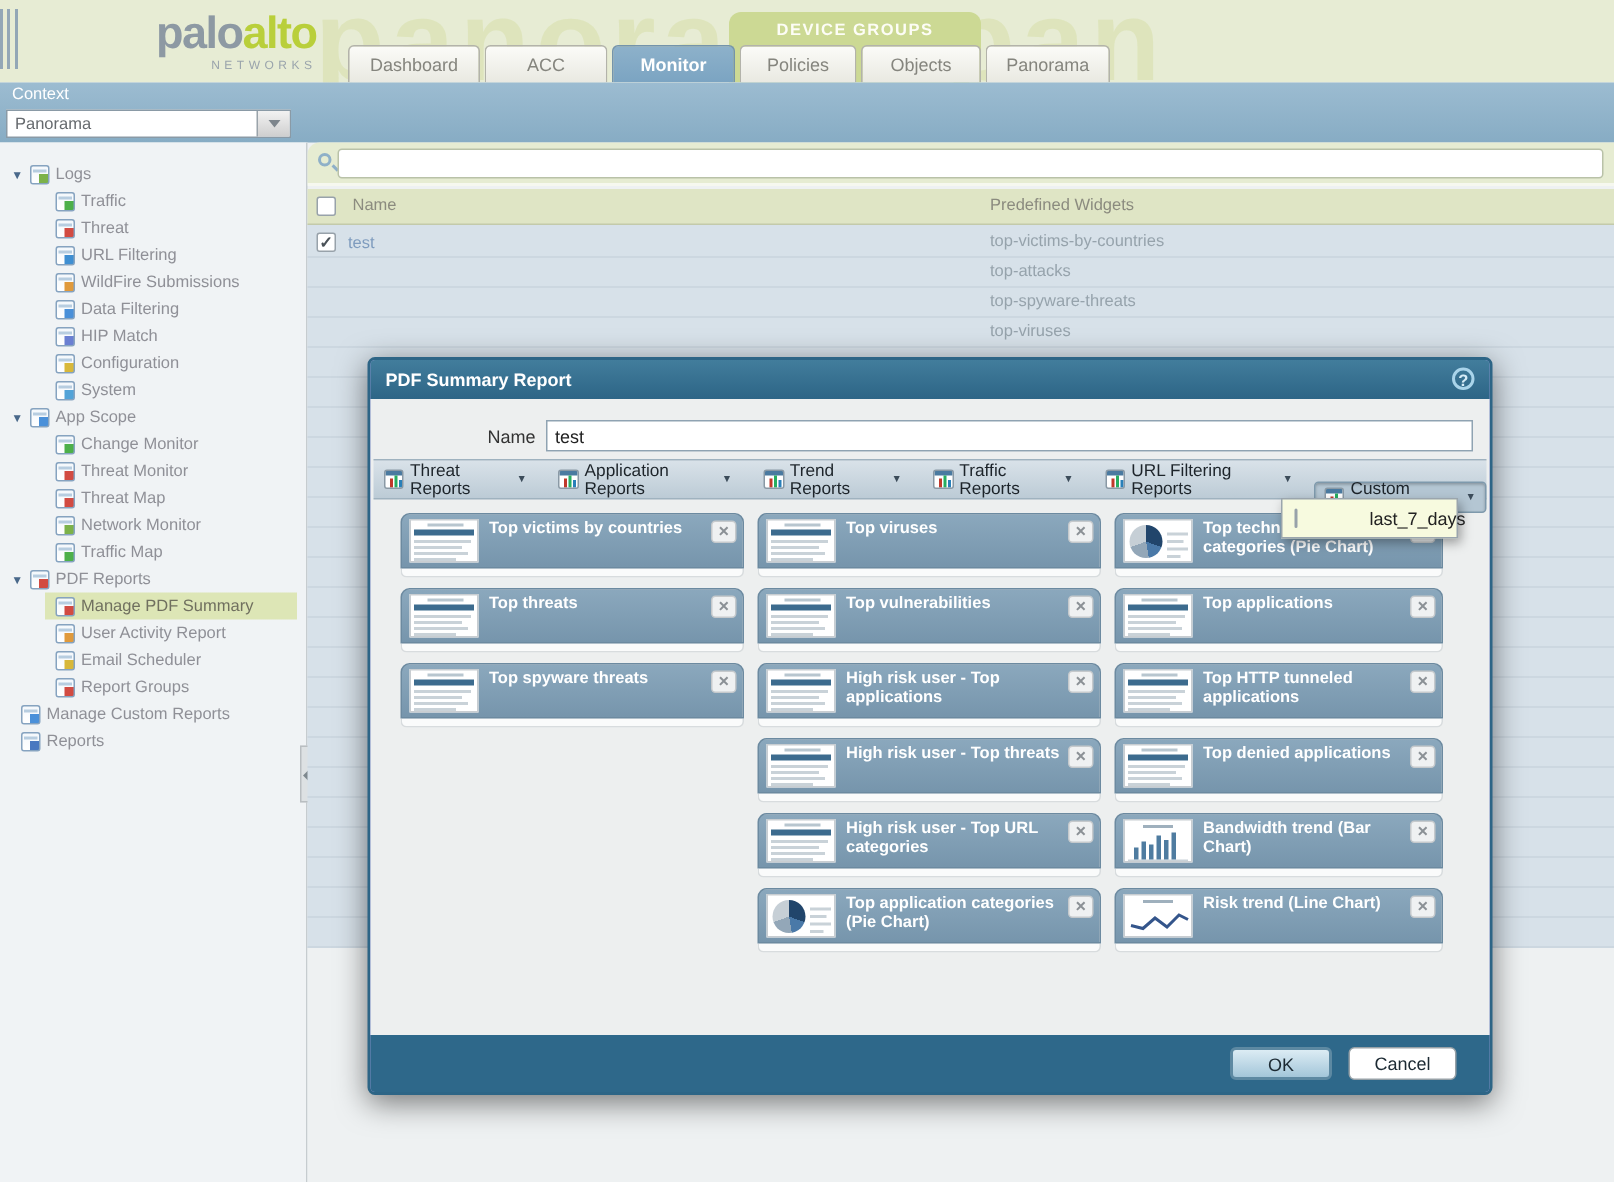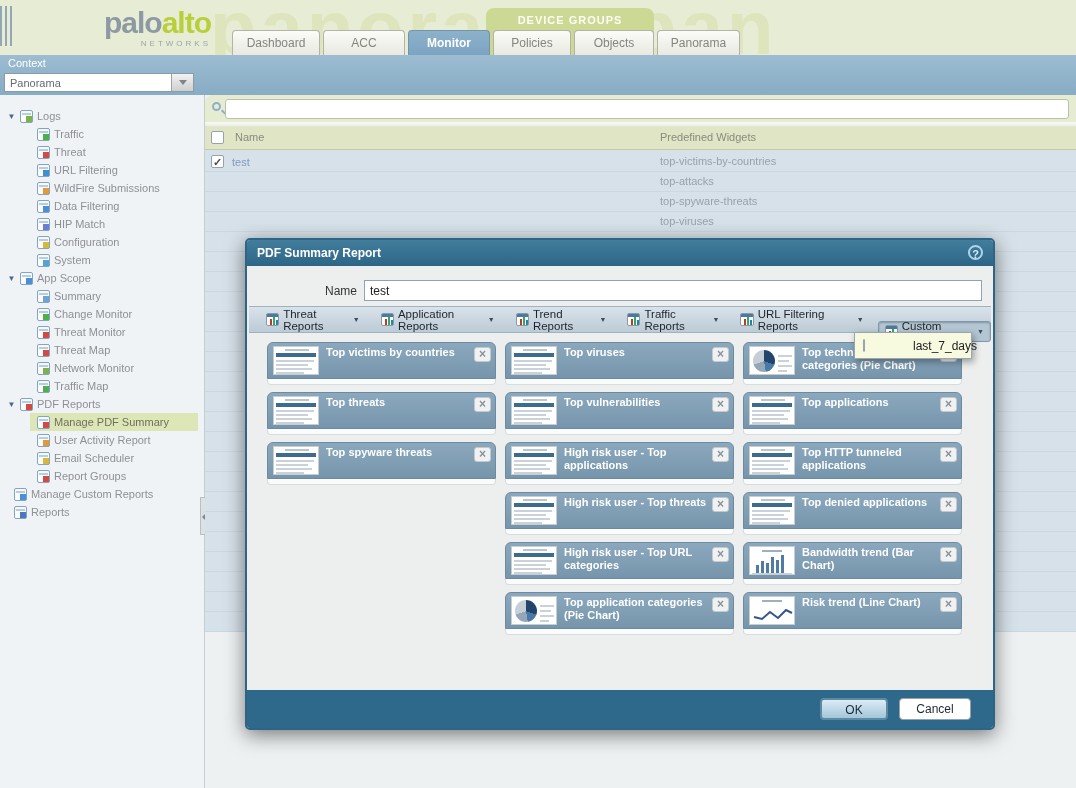--- a/index.html
+++ b/index.html
@@ -82,21 +82,21 @@
   .dlg-title { height:26px; background:linear-gradient(#427d9c,#2d6586); color:#ffffff; font-weight:bold;
     font-size:12px; line-height:26px; padding-left:10px; border-radius:3px 3px 0 0; position:relative; }
   .help-icon { position:absolute; right:10px; top:5px; width:15px; height:15px; border:2px solid #a9d4ea; border-radius:50%;
     color:#d6ecf7; font-size:11px; font-weight:bold; text-align:center; line-height:14px; }
   .dlg-body { position:absolute; top:26px; left:0; right:0; bottom:38px; background:#edefef; }
   .name-label { position:absolute; left:0; top:18px; width:110px; text-align:right; font-size:12px; color:#333; }
   .name-input { position:absolute; left:117px; top:14px; width:618px; height:21px; border:1px solid #8fa3b2;
     font-size:12px; padding:0 5px; color:#222; background:#ffffff; }
   .dlg-toolbar { position:absolute; top:40px; left:2px; right:2px; height:27px;
     background:linear-gradient(#d9e2e9,#bccbd6); border-top:1px solid #9fb2bf; border-bottom:1px solid #9fb2bf;
-    display:flex; align-items:center; padding-left:10px; gap:7px; }
+    display:flex; align-items:center; padding-left:0; gap:7px; }
   .tb-btn { height:21px; display:flex; align-items:center; gap:4px; padding:0 6px; font-size:11.5px; color:#1d242a;
     border:1px solid rgba(0,0,0,0); border-radius:3px; }
   .tb-btn.open { background:#b4c6d3; border-color:#7e99ac; box-shadow:inset 0 1px 2px rgba(0,0,0,.25);margin-top:24px; }
   .tb-icon { width:15px; height:13px; border:1px solid #8a99a5; border-radius:2px; background:
     linear-gradient(#c0392b,#c0392b) 3px 5px/2px 6px no-repeat,
     linear-gradient(#27ae60,#27ae60) 6px 3px/2px 8px no-repeat,
     linear-gradient(#2980b9,#2980b9) 9px 6px/2px 5px no-repeat,
     linear-gradient(#4a7aa0,#4a7aa0) 0 0/100% 3px no-repeat, #ffffff; }
   .tb-caret { font-size:7px; color:#3c4c5a; }
   
@@ -215,24 +215,20 @@
   <div class="titem lvl1">
       <span class="ticon" style="--c: #52a3d8;"></span>
       <span>System</span>
     </div>
   <div class="titem lvl0">
       <span class="arrow">▼</span>
       <span class="ticon" style="--c: #4a90d9;"></span>
       <span>App Scope</span>
     </div>
   <div class="titem lvl1">
-      <span class="ticon" style="--c: #6aa4d8;"></span>
-      <span>Summary</span>
-    </div>
-  <div class="titem lvl1">
       <span class="ticon" style="--c: #4db04a;"></span>
       <span>Change Monitor</span>
     </div>
   <div class="titem lvl1">
       <span class="ticon" style="--c: #d24b42;"></span>
       <span>Threat Monitor</span>
     </div>
   <div class="titem lvl1">
       <span class="ticon" style="--c: #d24b42;"></span>
       <span>Threat Map</span>

